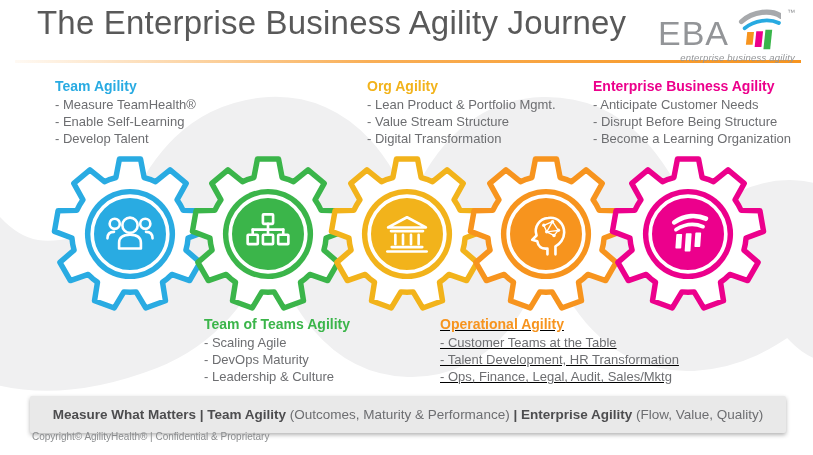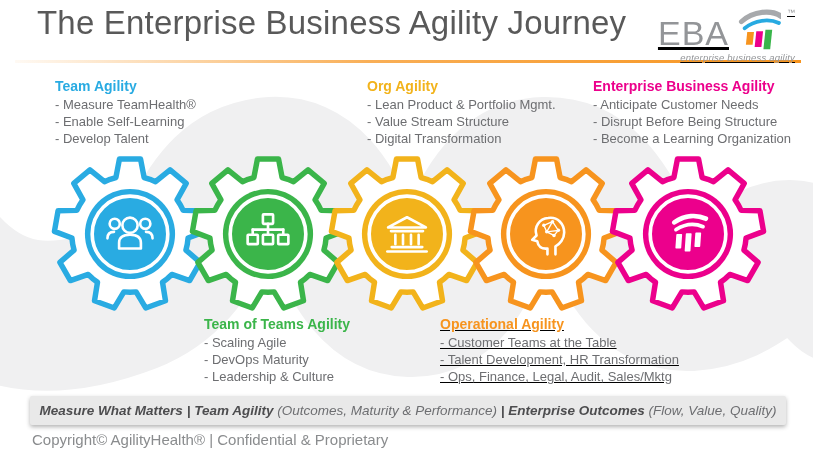--- a/index.html
+++ b/index.html
@@ -11,21 +11,21 @@
   .ribbon-svg { position:absolute; left:0; top:0; width:813px; height:455px; z-index:0; }
   .ribbon-path { fill:none; stroke:var(--ribbon-gray); stroke-width:150; stroke-linecap:round; }
 
   
   .page-title { position:absolute; left:37px; top:4px; font-size:33px; font-weight:400;
                 color:var(--title-gray); letter-spacing:.2px; z-index:2; }
   .title-rule { position:absolute; left:15px; right:12px; top:60px; height:3px; z-index:2;
                 background:linear-gradient(to right, rgba(247,148,30,0.05), rgba(247,148,30,.75) 45%, #F7941E); }
 
   
-  .logo { position:absolute; right:18px; top:8px; width:160px; z-index:2; text-align:right;text-decoration:underline; }
+  .logo { position:absolute; right:18px; top:8px; width:160px; z-index:2; text-align:right; }
   .logo-row { display:flex; align-items:flex-end; justify-content:flex-end; gap:6px; }
   .logo-text { font-size:34px; font-weight:500; color:var(--logo-gray); line-height:1; letter-spacing:1px; }
   .logo-tm { font-size:8px; color:var(--logo-gray); align-self:flex-start; }
   .logo-tagline { font-size:9.5px; font-style:italic; color:var(--logo-gray); margin-top:2px; letter-spacing:.2px; }
 
   
   .stage-block { position:absolute; z-index:2; }
   .stage-heading { font-size:14px; font-weight:700; margin-bottom:2px; }
   .stage-item { font-size:13px; color:var(--body-gray); line-height:1.32; white-space:pre; }
   .h0{color:var(--blue)} .h1{color:var(--green)} .h2{color:var(--gold)} .h3{color:var(--orange)} .h4{color:var(--pink)}
@@ -36,28 +36,28 @@
   .g0{--gc:var(--blue)} .g1{--gc:var(--green)} .g2{--gc:var(--gold)} .g3{--gc:var(--orange)} .g4{--gc:var(--pink)}
   .gear-path { fill:#fff; stroke:var(--gc); stroke-width:7.5; stroke-linejoin:round; }
   .disc { fill:var(--gc); }
   .inner-ring { fill:none; stroke:#fff; stroke-width:5; }
   .gicon { stroke:#fff; fill:none; stroke-width:3.6; stroke-linecap:round; stroke-linejoin:round; }
   .gicon-thin { stroke:#fff; fill:none; stroke-width:1.8; }
   .gdot { fill:#fff; stroke:none; }
   .gfill { fill:#fff; stroke:none; }
 
   
-  .footer-bar { position:absolute; left:30px; right:27px; top:396px; height:29px; z-index:2;
+  .footer-bar { position:absolute; left:30px; right:27px; top:396px; height:37px; z-index:2;
                 background:var(--bar-bg); border-radius:2px; box-shadow:0 2px 4px rgba(0,0,0,.3);
-                display:flex; align-items:center; justify-content:center; font-size:13.5px; color:var(--bar-text);font-style:italic; }
+                display:flex; align-items:center; justify-content:center; font-size:13.5px; color:var(--bar-text); }
   .footer-bar span { white-space:pre; }
   .seg-b { font-weight:700; color:var(--bar-text); }
   .seg-n { font-weight:400; color:#6D6E71; }
 
-  .copyright { position:absolute; left:32px; top:431px; font-size:15px; color:#8A8C8E; z-index:2; }
+  .copyright { position:absolute; left:32px; top:431px; font-size:10px; color:#8A8C8E; z-index:2; }
 </style>
 </head>
 <body>
 
 <div class="stage-area">
 
   <svg class="ribbon-svg" viewBox="0 0 813 455" preserveAspectRatio="none">
     <path class="ribbon-path" d="M-70 250 C -10 330 60 325 130 298 C 210 266 195 180 270 172 C 345 165 340 300 410 302 C 480 304 468 175 545 172 C 622 170 615 300 690 296 C 765 292 770 210 845 290"></path>
   </svg>
 
@@ -192,19 +192,19 @@
       </g>
     </svg>
   </div>
 
   <div class="footer-bar">
     <span class="seg-b">Measure What Matters</span>
       <span class="seg-b"> | </span>
       <span class="seg-b">Team Agility</span>
       <span class="seg-n"> (Outcomes, Maturity &amp; Performance) </span>
       <span class="seg-b">| </span>
-      <span class="seg-b">Enterprise Outcomes</span>
+      <span class="seg-b">Enterprise Agility</span>
       <span class="seg-n"> (Flow, Value, Quality)</span>
   </div>
 
   <div class="copyright">Copyright© AgilityHealth®  | Confidential &amp; Proprietary</div>
 
 </div>
 
 </body></html>

